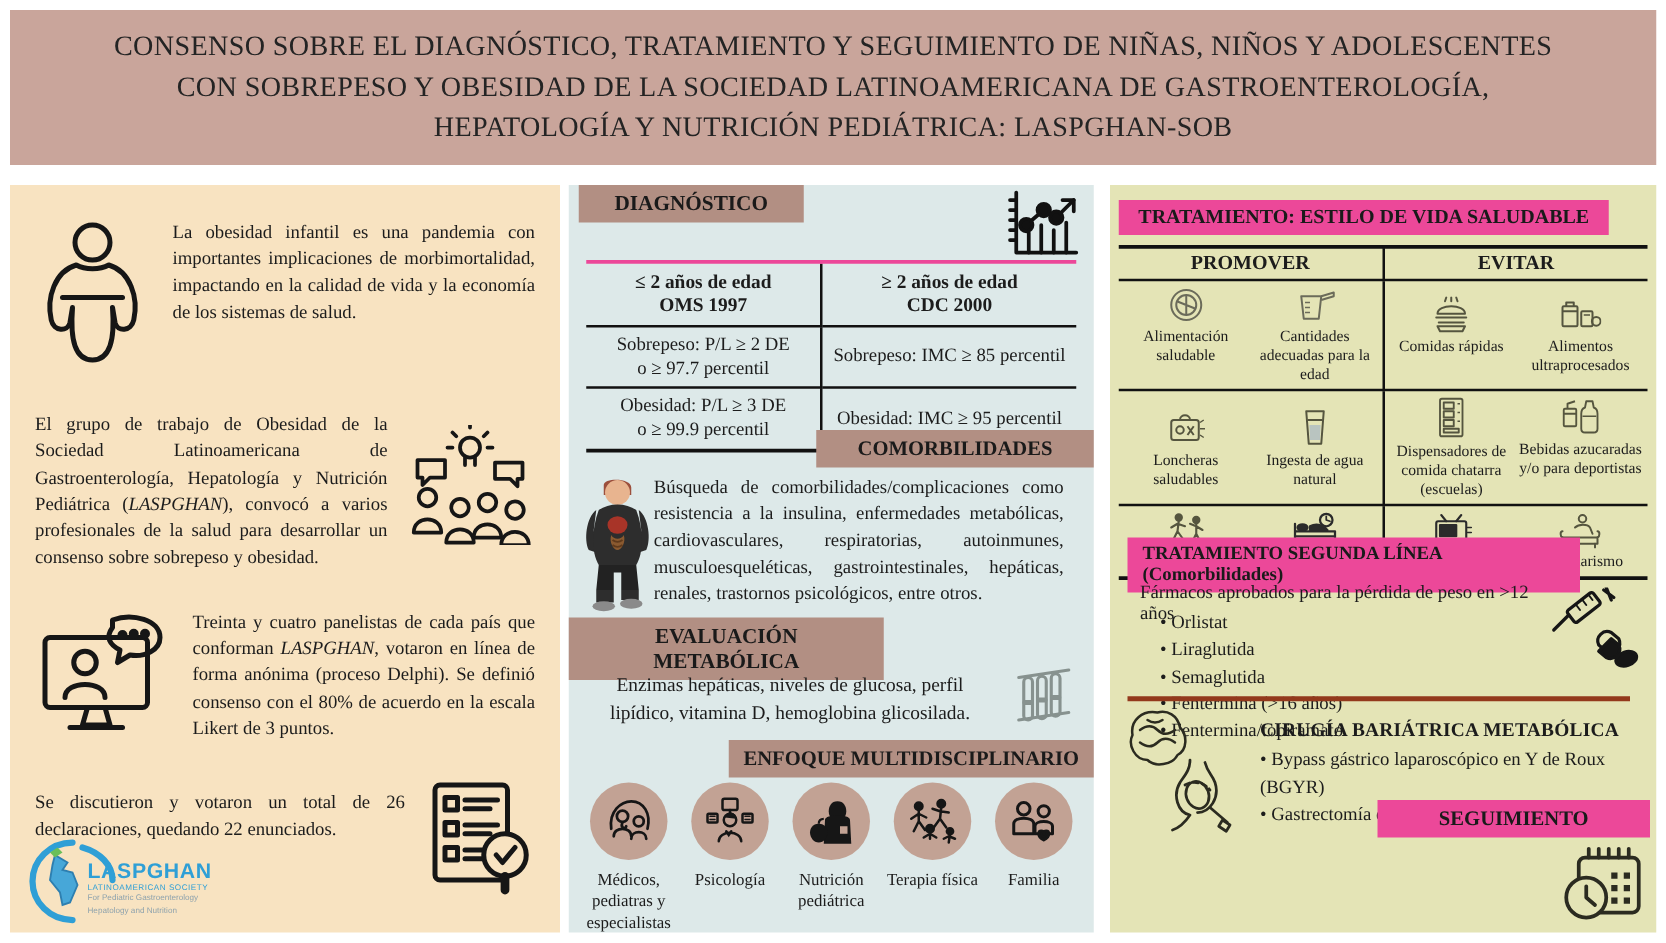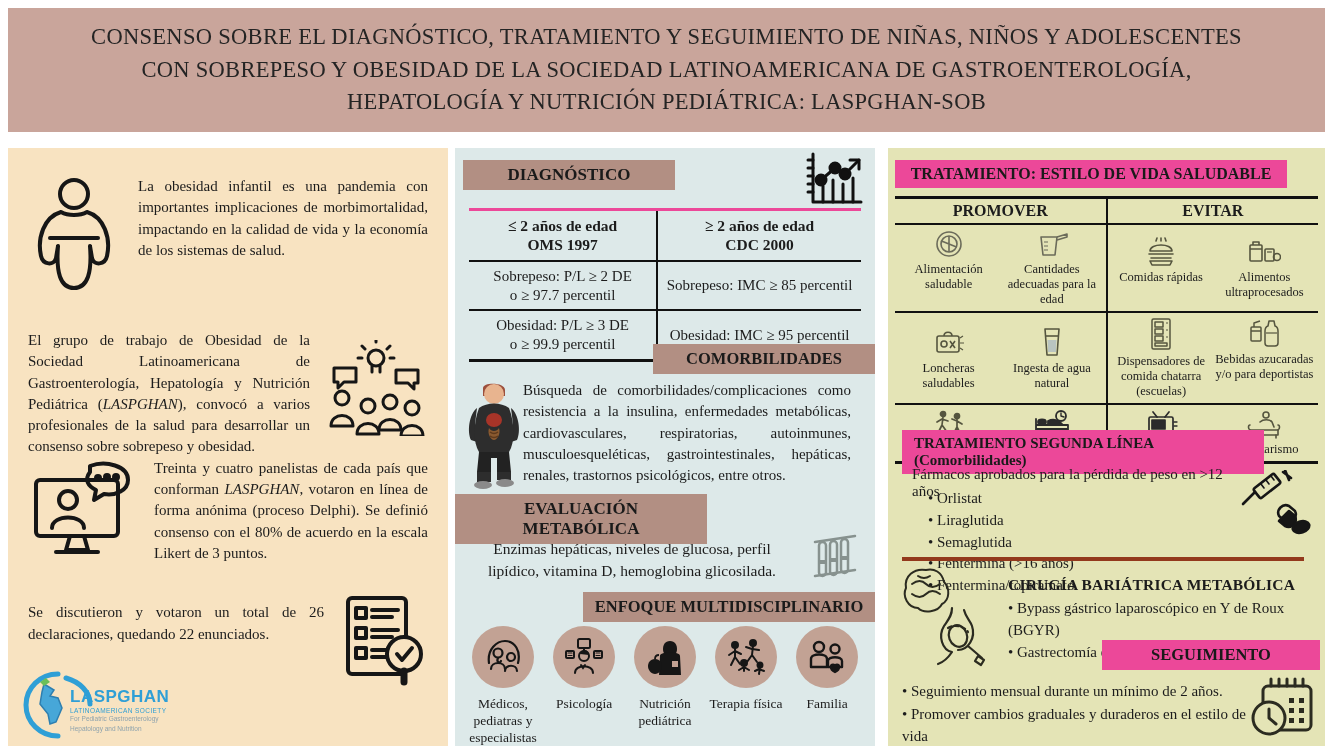--- a/index.html
+++ b/index.html
@@ -22,34 +22,34 @@
   .hdr-tan { background:#ec4899; }
 
   
   .lrow { display:flex; align-items:flex-start; padding:0 20px; }
   .ltext { font-size:15px; text-align:justify; line-height:1.42; }
   .lrow1 { margin-top:28px; }
   .lrow1 .ltext { margin-left:18px; width:292px; }
   .lrow2 { margin-top:36px; }
   .lrow2 .ltext { width:288px; }
   .lrow2 .icn { margin-left:14px; margin-top:10px; }
-  .lrow3 { }
+  .lrow3 { margin-top:30px; }
   .lrow3 .ltext { margin-left:14px; width:282px; }
   .lrow4 { margin-top:30px; }
   .lrow4 .ltext { width:300px; margin-top:8px; }
   .lrow4 .icn { margin-left:18px; }
   .em { font-style:italic; }
   .logo-wrap { position:absolute; left:12px; bottom:6px; display:flex; align-items:center; }
   .logo-text { margin-left:-28px; margin-top:10px; }
   .logo-name { color:#2f9fd6; font-weight:bold; font-size:17px; font-family:"Liberation Sans",sans-serif; letter-spacing:0.5px; }
   .logo-sub  { color:#2f9fd6; font-size:6.5px; font-family:"Liberation Sans",sans-serif; letter-spacing:0.4px; }
   .logo-tiny { color:#8fa3ad; font-size:6.5px; font-family:"Liberation Sans",sans-serif; line-height:1.5; }
 
   
-  .diag-hdr { position:absolute; left:8px; top:12px; width:212px; font-size:17px; }
+  .diag-hdr { position:absolute; left:8px; top:0; width:180px; font-size:17px; }
   .chart-ic { position:absolute; right:10px; top:4px; }
   .diag-table { position:absolute; left:14px; top:60px; width:392px; border-top:3px solid #ec4899; border-bottom:3px solid #111; border-collapse:collapse; }
   .diag-table td { border-bottom:2.5px solid #111; font-size:15px; text-align:center; padding:5px 4px; line-height:1.25; }
   .diag-table tr:last-child td { border-bottom:none; }
   .diag-table td.c1 { border-right:2.5px solid #111; width:48%; }
   .diag-table .thead { font-weight:bold; font-size:15.5px; }
   .comorb-hdr { position:absolute; right:0; top:196px; width:222px; font-size:16.5px; }
   .comorb-row { position:absolute; left:10px; top:232px; width:402px; display:flex; }
   .comorb-row .ltext { width:328px; font-size:15px; }
   .eval-hdr { position:absolute; left:0; top:346px; width:252px; font-size:17px; }
@@ -562,24 +562,20 @@
       </svg>
     </span>
     <div class="cx-title">CIRUGÍA BARIÁTRICA METABÓLICA</div>
     <ul class="cx-list">
       <li>Bypass gástrico laparoscópico en Y de Roux (BGYR)</li>
       <li>Gastrectomía en manga</li>
     </ul>
 
     <div class="hdr-box hdr-tan seg-hdr">SEGUIMIENTO</div>
 
-    <ul class="sg-list">
-      <li>Seguimiento mensual durante un mínimo de 2 años.</li>
-      <li>Promover cambios graduales y duraderos en el estilo de vida</li>
-    </ul>
 
     <span class="cal-ic">
       <svg width="66" height="62" viewBox="0 0 66 62" fill="none" stroke="#2b2b20" stroke-width="3" stroke-linecap="round" stroke-linejoin="round">
         <rect x="14" y="10" width="48" height="44" rx="5"></rect>
         <path d="M22 10 V3 M30 10 V3 M38 10 V3 M46 10 V3 M54 10 V3"></path>
         <rect x="40" y="22" width="5" height="5" fill="#2b2b20" stroke="none"></rect>
           <rect x="50" y="22" width="5" height="5" fill="#2b2b20" stroke="none"></rect>
         <rect x="40" y="32" width="5" height="5" fill="#2b2b20" stroke="none"></rect>
           <rect x="50" y="32" width="5" height="5" fill="#2b2b20" stroke="none"></rect>
         <rect x="40" y="42" width="5" height="5" fill="#2b2b20" stroke="none"></rect>

